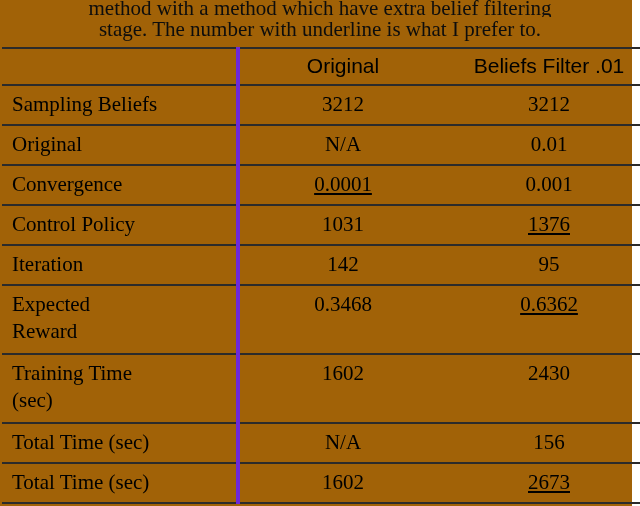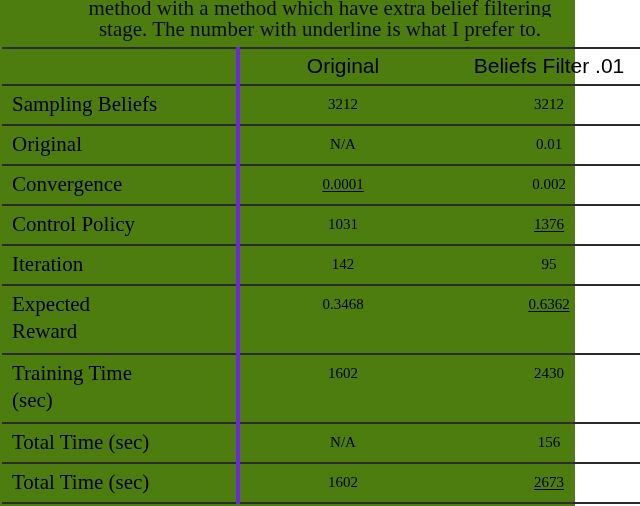--- a/index.html
+++ b/index.html
@@ -11,23 +11,23 @@
     width: 640px;
     height: 506px;
     overflow: hidden;
     font-family: "Liberation Serif", "DejaVu Serif", serif;
     color: #000000;
     -webkit-font-smoothing: antialiased;
   }
 
   #page {
     position: relative;
-    width: 575px;
+    width: 632px;
     height: 506px;
-    background: #4d7c0f;
+    background: #a16207;
   }
 
   
   .caption {
     position: absolute;
     top: -4px;
     left: 0;
     width: 640px;
     text-align: center;
     font-size: 21px;
@@ -69,21 +69,21 @@
     width: 224px;
     padding-left: 10px !important;
     text-align: left;
     border-right: 4px solid #6d28d9;
     font-size: 21px;
     line-height: 27px;
   }
   .col-val {
     width: 206px;
     text-align: center;
-    font-size: 15px;
+    font-size: 21px;
     line-height: 27px;
   }
   .head-row th {
     font-family: Liberation Sans, sans-serif;
     font-weight: bold;
     font-size: 21px;
     line-height: 27px;
     text-align: center;
     padding-top: 3px !important;
     padding-bottom: 5px !important;
@@ -137,21 +137,21 @@
             <td class="col-val"><span>3212</span></td>
           </tr>
           <tr class="body-row">
             <td class="col-label lbl-two-line">Original</td>
             <td class="col-val"><span>N/A</span></td>
             <td class="col-val"><span>0.01</span></td>
           </tr>
           <tr class="body-row">
             <td class="col-label lbl-two-line">Convergence</td>
             <td class="col-val"><span class="underlined">0.0001</span></td>
-            <td class="col-val"><span>0.002</span></td>
+            <td class="col-val"><span>0.001</span></td>
           </tr>
           <tr class="body-row">
             <td class="col-label lbl-two-line">Control Policy</td>
             <td class="col-val"><span>1031</span></td>
             <td class="col-val"><span class="underlined">1376</span></td>
           </tr>
           <tr class="body-row">
             <td class="col-label lbl-two-line">Iteration</td>
             <td class="col-val"><span>142</span></td>
             <td class="col-val"><span>95</span></td>

